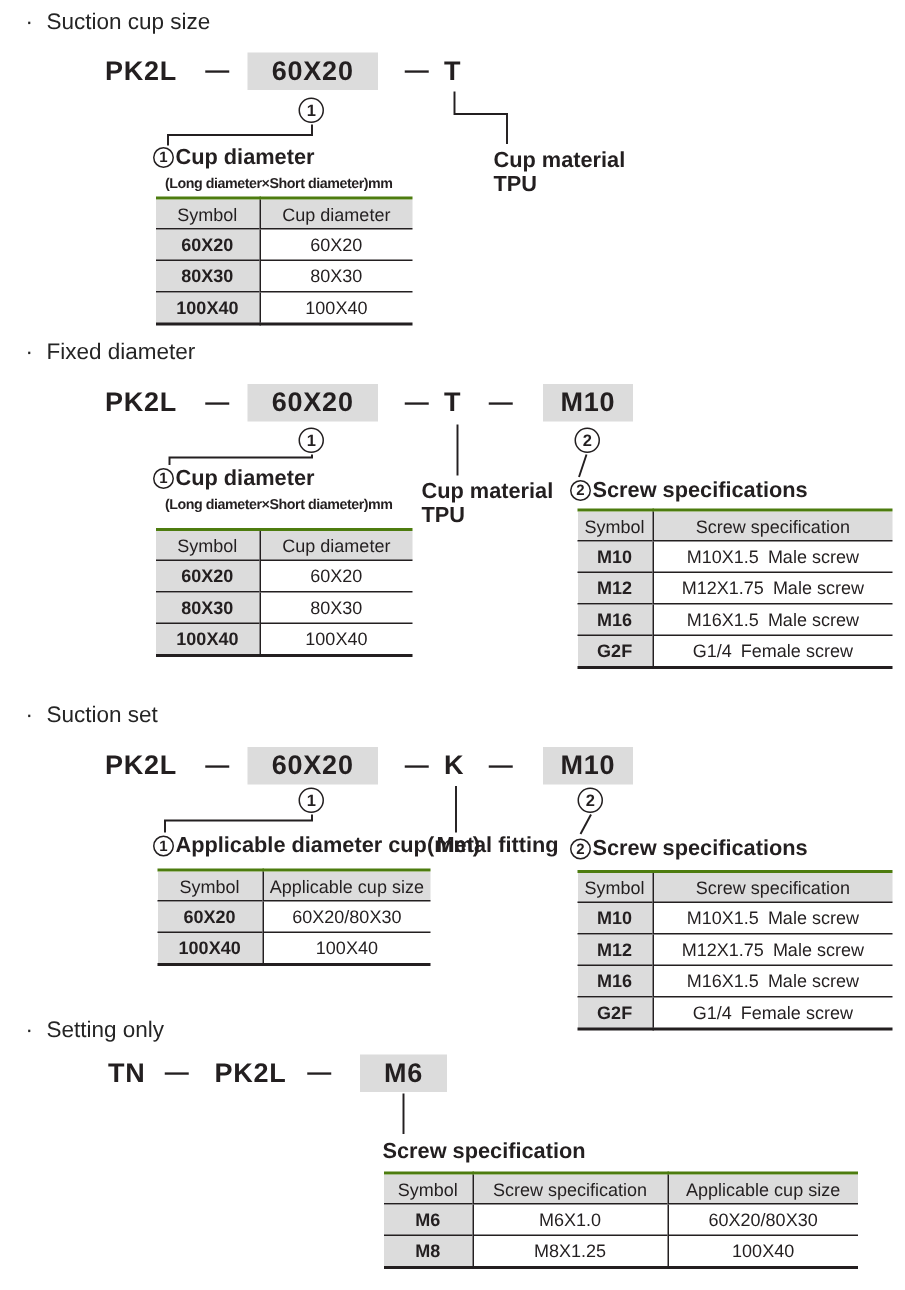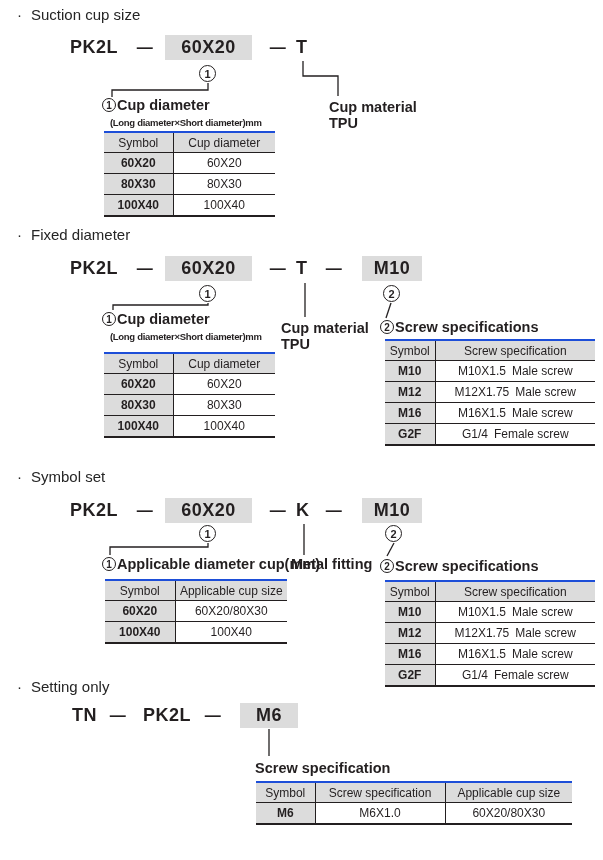--- a/index.html
+++ b/index.html
@@ -19,21 +19,21 @@
   }
   .mini-marker{
     width:14px;height:14px;box-sizing:border-box;border:1.2px solid #231f20;border-radius:50%;
     font-size:10px;font-weight:bold;display:inline-flex;align-items:center;justify-content:center;
     margin-right:1px;flex:none;
   }
   .callout{position:absolute;display:flex;align-items:center;font-size:14.5px;font-weight:bold;white-space:nowrap;}
   .subtitle{position:absolute;font-size:9.5px;font-weight:bold;letter-spacing:-0.3px;white-space:nowrap;}
   table.spec{
     position:absolute;border-collapse:collapse;table-layout:fixed;font-size:12px;color:#231f20;
-    border-top:2px solid #1d4ed8;border-bottom:2px solid #231f20;
+    border-top:2px solid #4d7c0f;border-bottom:2px solid #231f20;
   }
   table.spec th,table.spec td{
     border-top:1.3px solid #231f20;text-align:center;padding:0;white-space:nowrap;overflow:hidden;
   }
   table.spec th{background:#dcdcdc;font-weight:normal;height:19px;}
   table.spec td{height:20px;}
   table.spec td.sym{background:#dcdcdc;font-weight:bold;}
   .vline{border-right:1.3px solid #231f20;}
 </style>
 </head>
@@ -184,21 +184,21 @@
         <td class="sym vline">G2F</td>
         <td>G1/4 Female screw</td>
       </tr>
     </tbody>
       </table>
   </div>
 
   <div>
     <div class="heading" style="left:17px;top:468px">
       <span class="bullet">·</span>
-      <span>Symbol set</span>
+      <span>Suction set</span>
     </div>
     <span class="code" style="left:70px;top:498px">PK2L</span>
     <span class="code dash" style="left:134px;top:498px">—</span>
     <span class="code boxed" style="left:165px;top:498px;width:87px">60X20</span>
     <span class="code dash" style="left:267px;top:498px">—</span>
     <span class="code" style="left:296px;top:498px">K</span>
     <span class="code dash" style="left:323px;top:498px">—</span>
     <span class="code boxed" style="left:362px;top:498px;width:60px">M10</span>
 
     <span class="marker" style="left:199px;top:525px">1</span>
@@ -290,17 +290,22 @@
           <tr>
         <th class="vline">Symbol</th>
         <th class="vline">Screw specification</th>
         <th>Applicable cup size</th>
       </tr>
       <tr>
         <td class="sym vline">M6</td>
         <td class="vline">M6X1.0</td>
         <td>60X20/80X30</td>
       </tr>
+      <tr>
+        <td class="sym vline">M8</td>
+        <td class="vline">M8X1.25</td>
+        <td>100X40</td>
+      </tr>
     </tbody>
       </table>
   </div>
 
 </div>
 
 </body></html>

